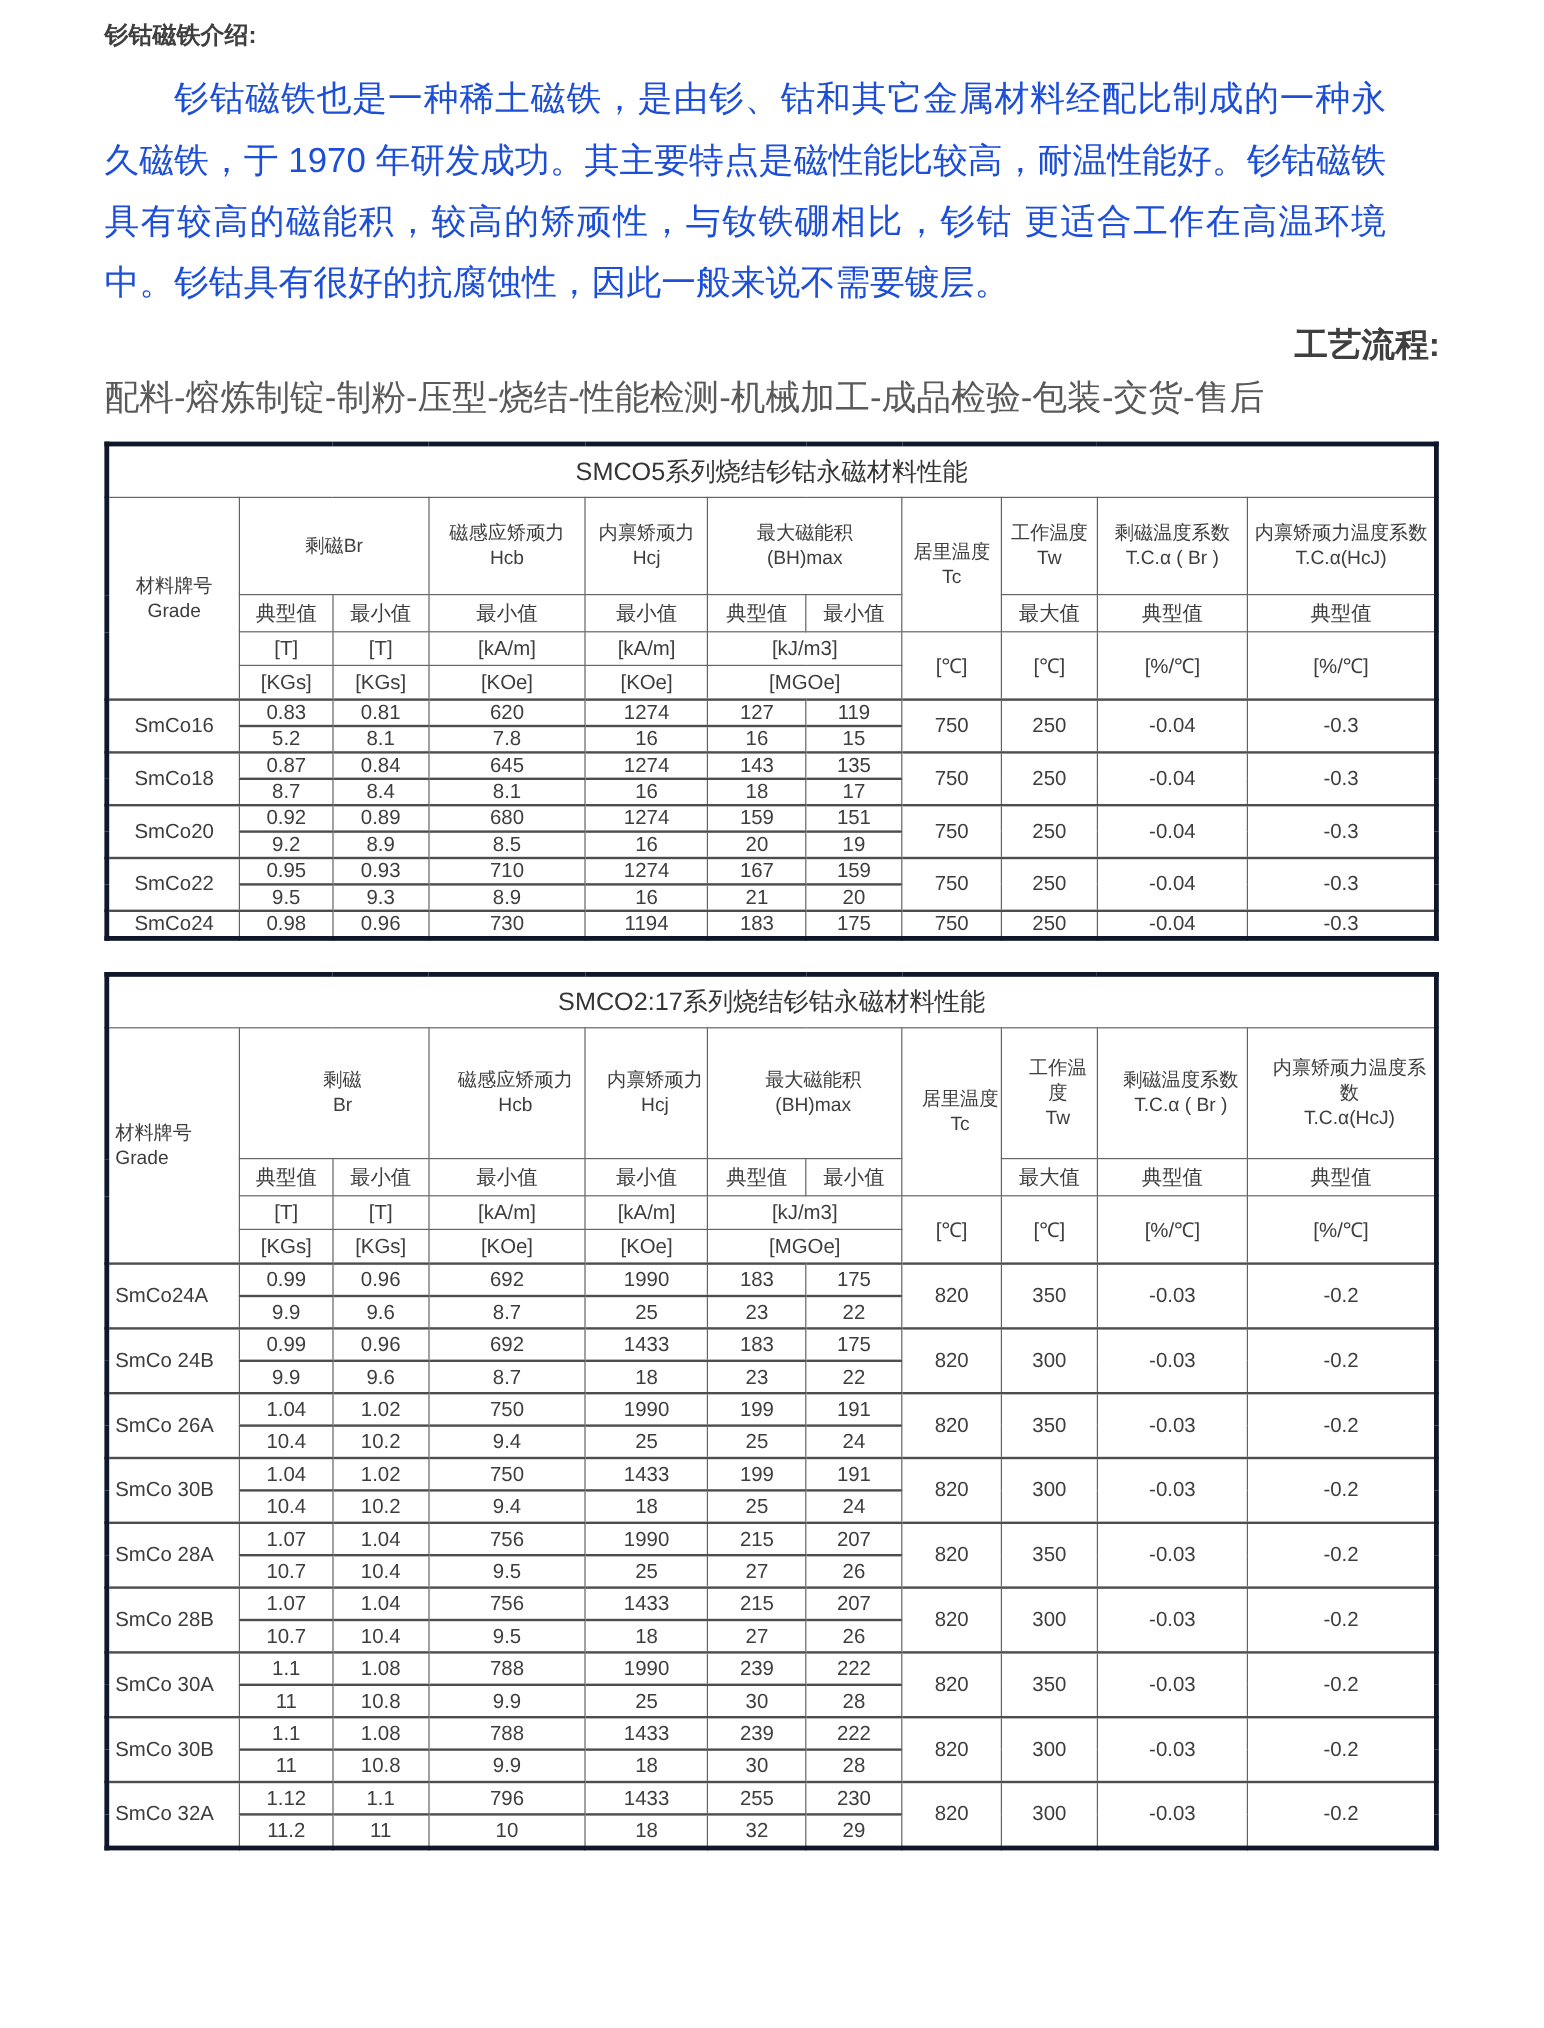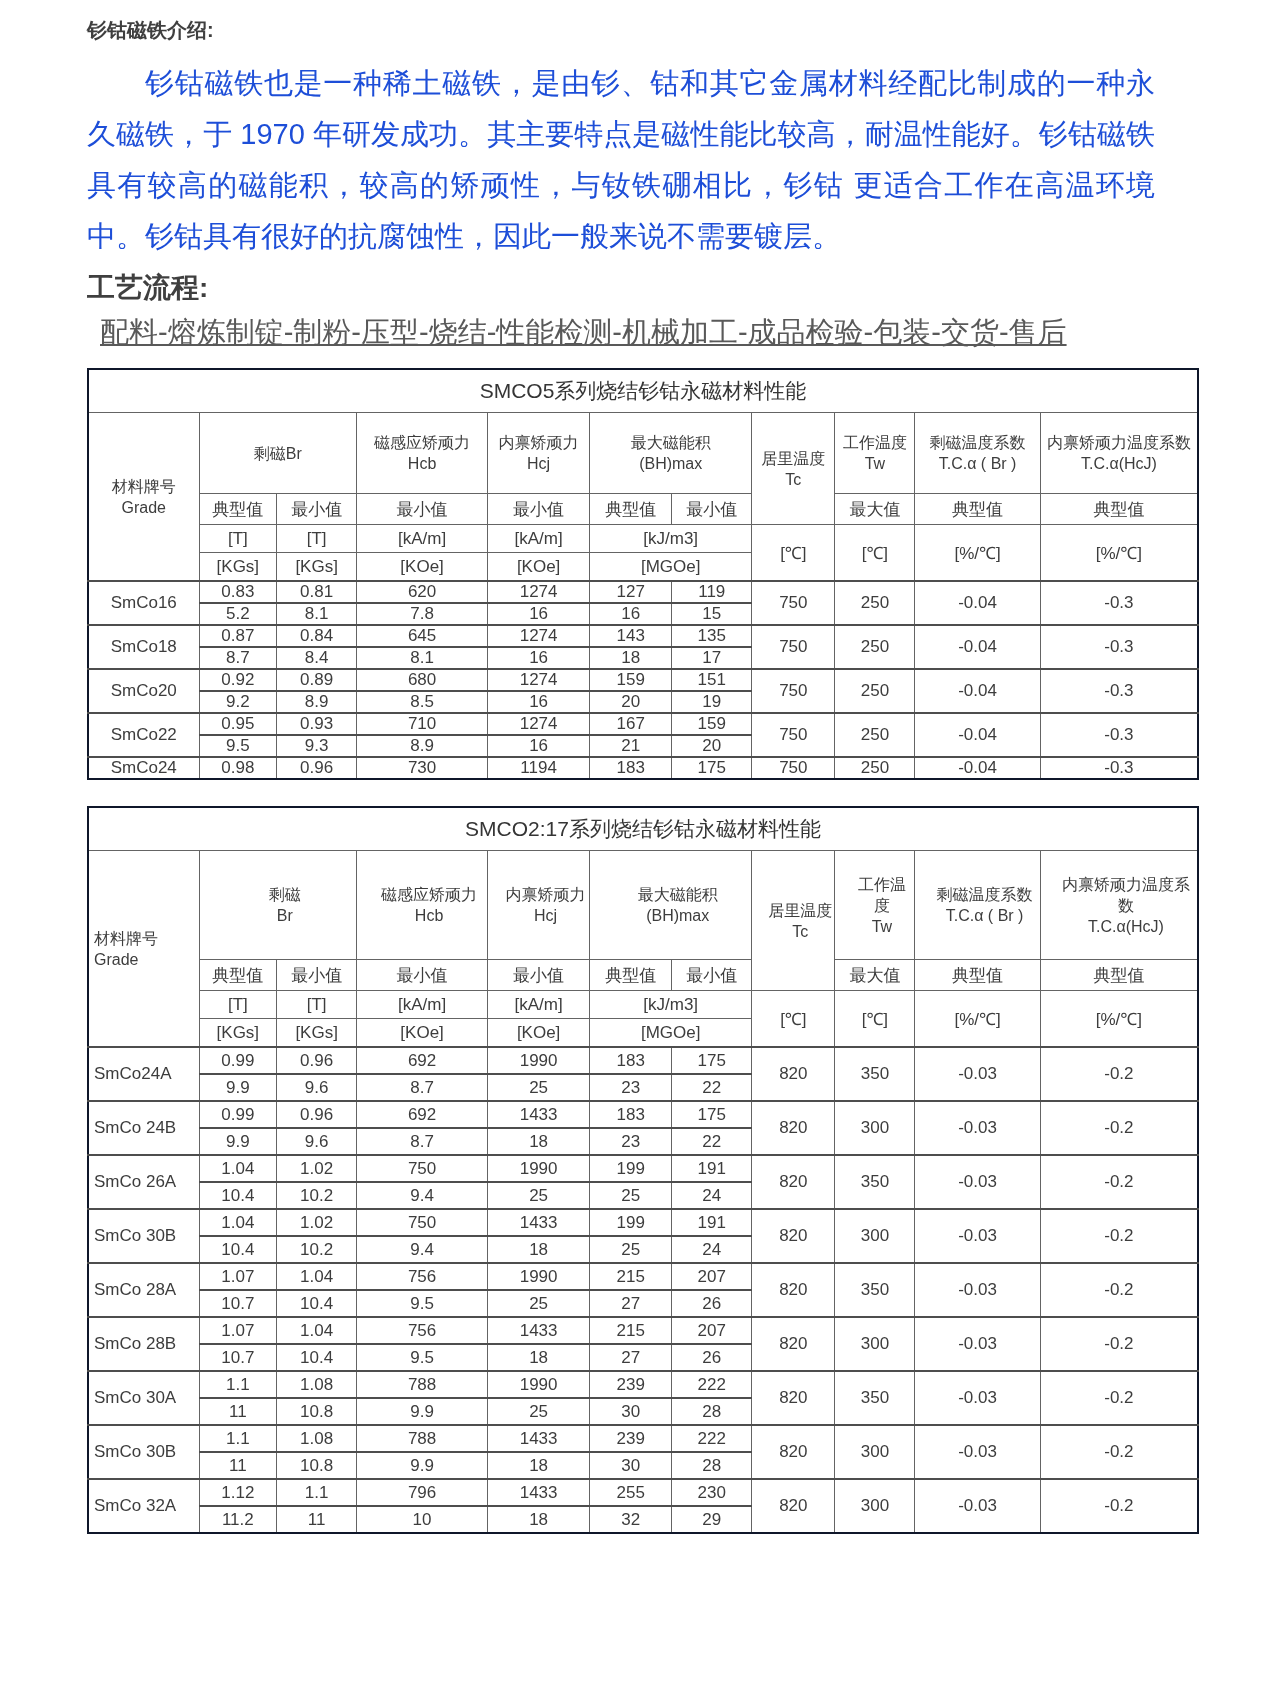--- a/index.html
+++ b/index.html
@@ -2,25 +2,25 @@
 <html><head>
 <meta charset="utf-8">
 <style>
   html,body { margin:0; padding:0; background:#ffffff; }
   body { width:1287px; font-family:"Liberation Sans", sans-serif; color:#595959; }
   .content { padding:12px 87px 10px 87px; }
 
   .heading { font-size:20px; line-height:36px; font-weight:bold; color:#3f3f3f; margin:0 0 10px 0; }
   .para { width:1068px; font-size:29px; line-height:51px; text-align:justify; text-indent:2em;
           margin:0 0 6px 0; color:#1d4ed8; }
-  .heading2 { font-size:28px; line-height:36px; font-weight:bold; color:#3f3f3f; margin:8px 0 4px 0; }
-  .flow { width:1112px; font-size:29px; line-height:44px; margin:0 0 14px 13px; color:#595959;text-decoration:underline; }
+  .heading2 { font-size:28px; line-height:36px; font-weight:bold; color:#3f3f3f; margin:8px 0 4px 0;text-align:right; }
+  .flow { width:1112px; font-size:29px; line-height:44px; margin:0 0 14px 0; color:#595959; }
 
   table.spec { border-collapse:collapse; table-layout:fixed; width:1112px;
-               font-size:17px; color:#3d3d3d; border:2px solid #0f172a; }
+               font-size:17px; color:#3d3d3d; border:4px solid #0f172a; }
   table.t1 { margin:0 0 26px 0; }
   table.spec th, table.spec td { border:1px solid #646464; text-align:center; vertical-align:middle;
                font-weight:normal; padding:0 2px; overflow:hidden; }
   .row-title th { height:42px; font-size:21px; color:#353535; border-bottom:2px solid #4d4d4d; }
   .row-group th { white-space:pre-line; font-size:16px; line-height:21px; }
   table.t1 .row-group th { height:80px; }
   table.t2 .row-group th { height:108px;padding-left:16px; }
   .row-labels th { height:30px; }
   .row-units th { height:27px; }
   table.spec tbody td { border-top-width:2px; border-top-color:#4d4d4d; line-height:1.05; }

